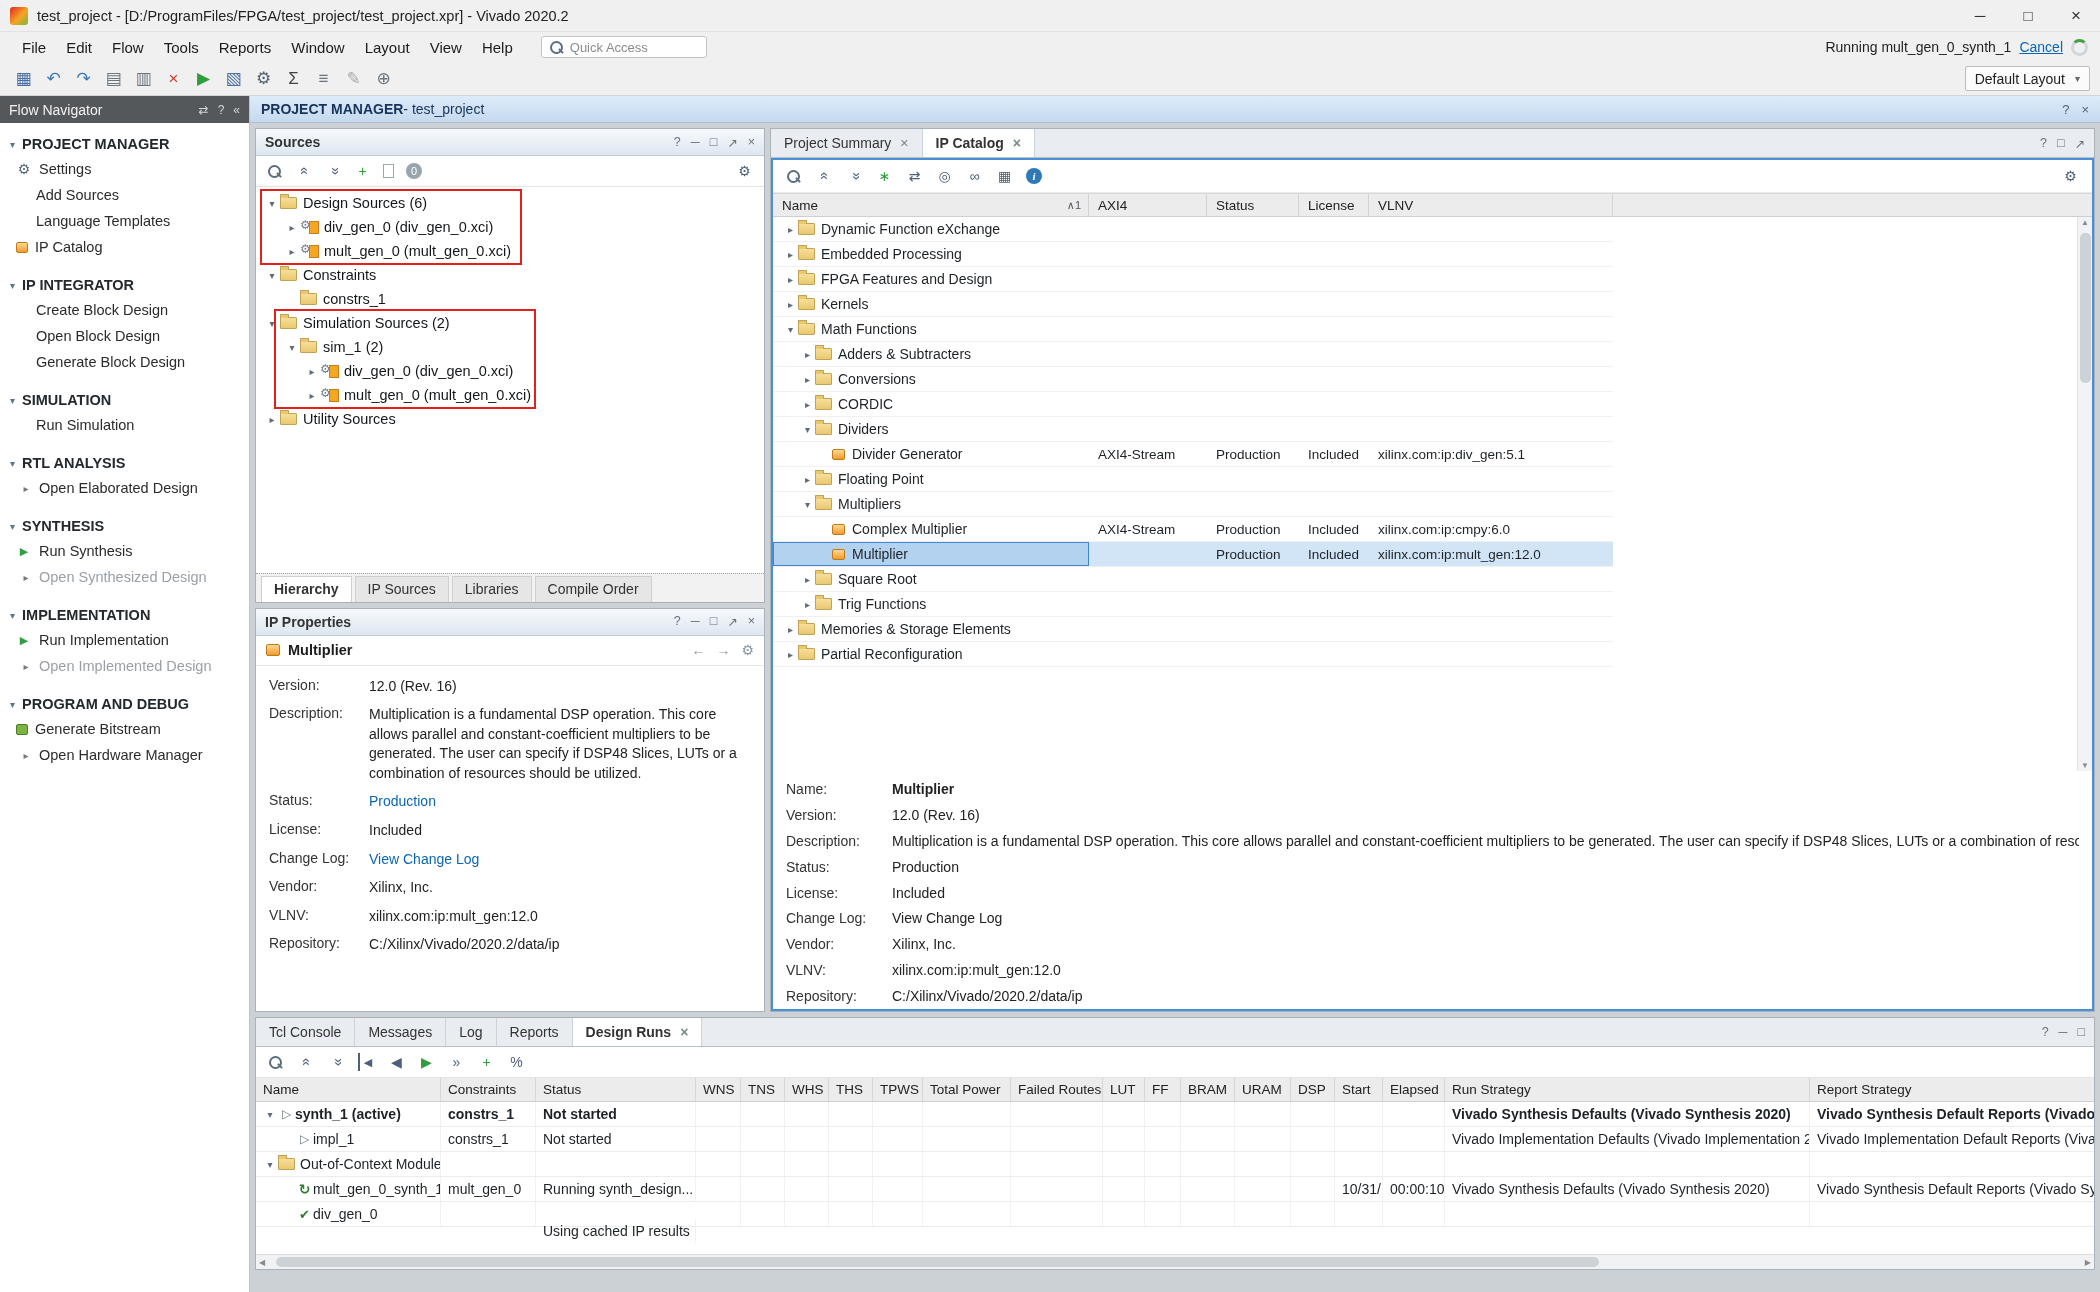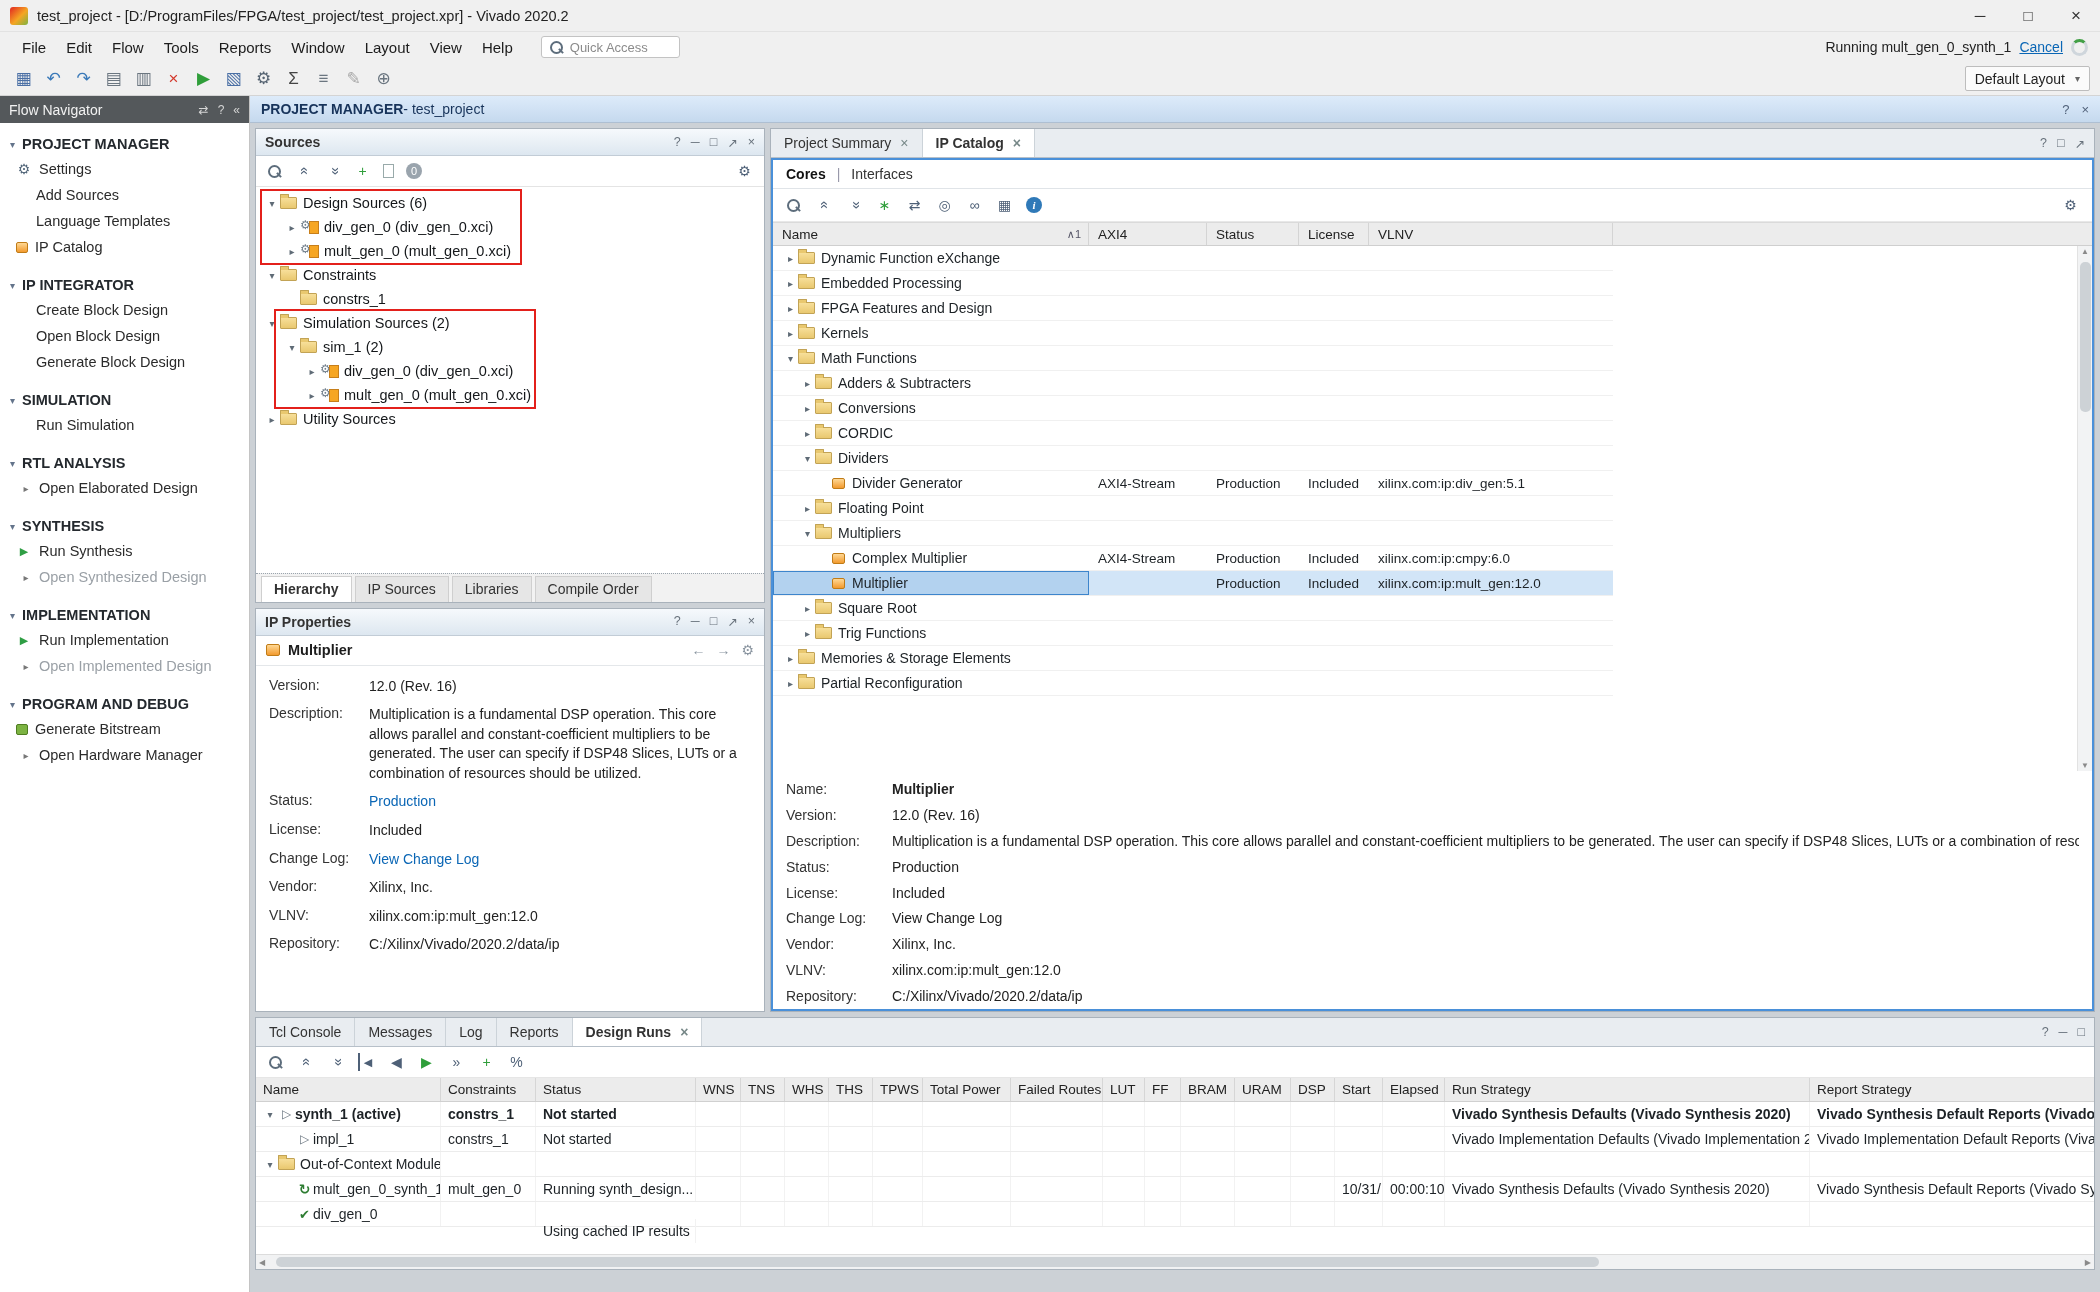--- a/index.html
+++ b/index.html
@@ -11,21 +11,21 @@
   .titlebar{height:32px;flex:0 0 auto;display:flex;align-items:center;padding-left:10px;background:#f0f0f0;border-bottom:1px solid #e2e2e2}
   .app-icon{width:18px;height:18px;border-radius:3px;background:linear-gradient(135deg,#e53d22 10%,#f5a623 55%,#7cb342 100%);flex:0 0 auto}
   .title-text{margin-left:9px;font-size:14.5px;color:#222}
   .win-controls{margin-left:auto;display:flex;height:100%}
   .win-btn{width:48px;display:flex;align-items:center;justify-content:center;font-size:15px;color:#333}
   .win-btn.close{font-size:17px}
 
   
   .menubar{height:30px;flex:0 0 auto;display:flex;align-items:center;background:#f0f0f0;padding:0 12px;gap:2px}
   .menu-item{padding:3px 10px;font-size:15px;color:#1c1c1c;cursor:default}
-  .qa-box{margin-left:16px;width:139px;height:22px;border:1px solid #c3c3c3;border-radius:3px;background:#fff;display:flex;align-items:center;padding:0 7px;gap:6px}
+  .qa-box{margin-left:16px;width:166px;height:22px;border:1px solid #c3c3c3;border-radius:3px;background:#fff;display:flex;align-items:center;padding:0 7px;gap:6px}
   .qa-text{color:#8b8b8b;font-size:13px;white-space:nowrap}
   .menu-right{margin-left:auto;display:flex;align-items:center;gap:8px}
   .running-text{font-size:14px;color:#222}
   .cancel-link{color:#0a66b5;font-size:14px;text-decoration:underline}
   .spinner{width:17px;height:17px;border-radius:50%;border:3px solid #cfd6dc;border-top-color:#43a047;flex:0 0 auto}
 
   
   .toolbar{height:34px;flex:0 0 auto;display:flex;align-items:center;background:#f0f0f0;border-bottom:1px solid #d4d4d4;padding:0 10px;gap:3px}
   .tb-icon{width:27px;height:25px;display:flex;align-items:center;justify-content:center;font-size:17px;border-radius:3px}
   .layout-select{margin-left:auto;display:flex;align-items:center;gap:10px;border:1px solid #bdbdbd;background:#fbfbfb;height:25px;padding:0 9px;font-size:14px;border-radius:2px;color:#222}
@@ -498,25 +498,20 @@
                 <span>IP Catalog</span>
                 <span class="tab-close">×</span>
               </div>
               <span class="ph-icons">
                 <span class="ph-ic">?</span>
                 <span class="ph-ic">□</span>
                 <span class="ph-ic">↗</span>
               </span>
             </div>
           <div class="catalog-body">
-            <div class="cores-row" id="cores-tabs">
-                <span class="cores-tab sel">Cores</span>
-                <span class="cores-sep">|</span>
-                <span class="cores-tab">Interfaces</span>
-              </div>
             <div class="cat-toolbar" id="cat-toolbar">
                 <span class="ticon mag"></span>
                 <span class="ticon rot-up">«</span>
                 <span class="ticon rot-down">«</span>
                 <span class="ticon green">∗</span>
                 <span class="ticon">⇄</span>
                 <span class="ticon">◎</span>
                 <span class="ticon">∞</span>
                 <span class="ticon">▦</span>
                 <span class="icon-info">i</span>

